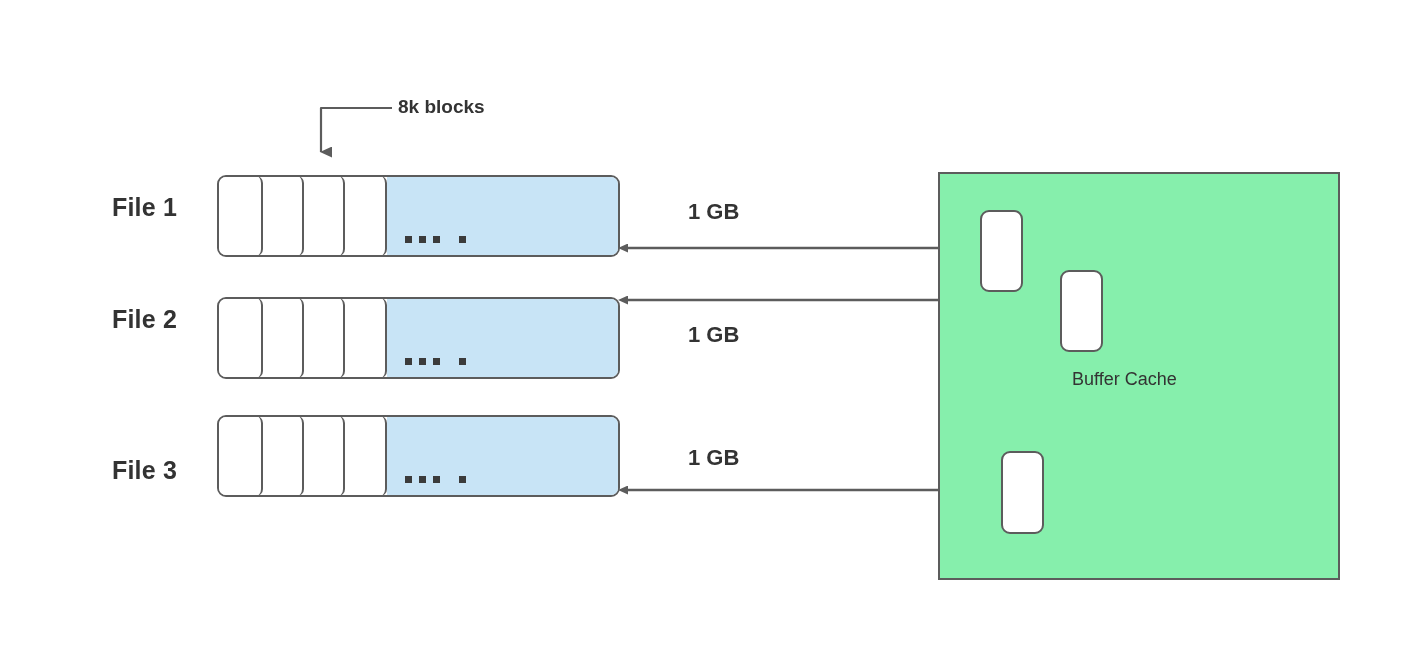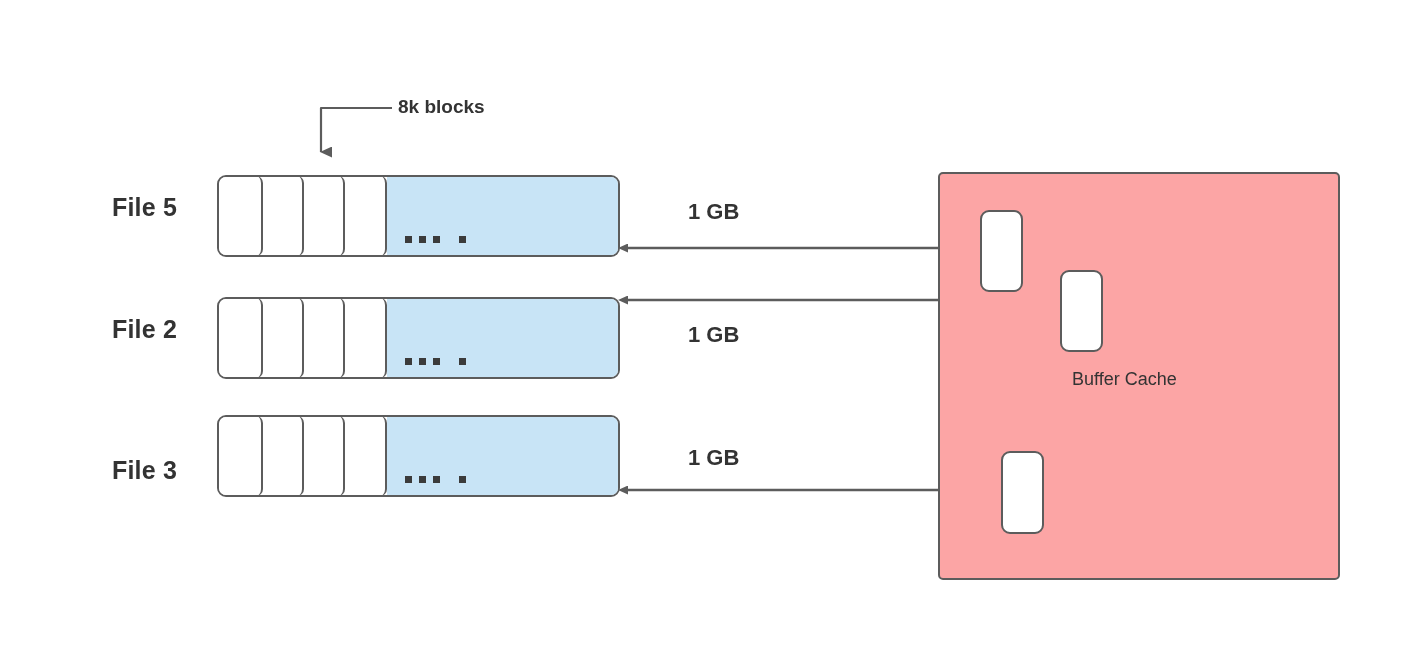--- a/index.html
+++ b/index.html
@@ -66,23 +66,23 @@
     width:7px;height:7px;
     background:#3b3b3b;
     display:block;
   }
   .dot.gap{margin-left:12px;}
 
   
   .cache-box{
     position:absolute;
     box-sizing:border-box;
-    background:#fca5a5;
+    background:#86efac;
     border:2.5px solid #5c5c5c;
-    border-radius:5px;
+    border-radius:0;
   }
   .cache-blk{
     position:absolute;
     box-sizing:border-box;
     background:#ffffff;
     border:2.5px solid #5c5c5c;
     border-radius:9px;
   }
   .cache-title{
     position:absolute;
@@ -123,38 +123,38 @@
 
     <line x1="628" y1="248" x2="1004" y2="248" stroke="#5c5c5c" stroke-width="2.4" marker-start="url(#ahL)" marker-end="url(#ahR)"></line>
 
     <line x1="628" y1="300" x2="1084" y2="300" stroke="#5c5c5c" stroke-width="2.4" marker-start="url(#ahL)" marker-end="url(#ahR)"></line>
 
     <line x1="628" y1="490" x2="1026" y2="490" stroke="#5c5c5c" stroke-width="2.4" marker-start="url(#ahL)" marker-end="url(#ahR)"></line>
   </svg>
 
   <div class="annot-label" style="left:398px;top:96px;">8k blocks</div>
 
-  <div class="file-label" style="left:112px;top:193px;">File 5</div>
+  <div class="file-label" style="left:112px;top:193px;">File 1</div>
   <div class="file-bar" style="left:217px;top:175px;width:403px;height:82px;">
     <div class="blk" style="width:44px;"></div>
     <div class="blk" style="width:41px;"></div>
     <div class="blk" style="width:41px;"></div>
     <div class="blk" style="width:42px;"></div>
     <div class="tail">
       <div class="dots">
         <span class="dot"></span>
         <span class="dot"></span>
         <span class="dot"></span>
         <span class="dot gap"></span>
       </div>
     </div>
   </div>
   <div class="gb-label" style="left:640px;top:199px;">1 GB</div>
 
-  <div class="file-label" style="left:112px;top:315px;">File 2</div>
+  <div class="file-label" style="left:112px;top:305px;">File 2</div>
   <div class="file-bar" style="left:217px;top:297px;width:403px;height:82px;">
     <div class="blk" style="width:44px;"></div>
     <div class="blk" style="width:41px;"></div>
     <div class="blk" style="width:41px;"></div>
     <div class="blk" style="width:42px;"></div>
     <div class="tail">
       <div class="dots">
         <span class="dot"></span>
         <span class="dot"></span>
         <span class="dot"></span>

